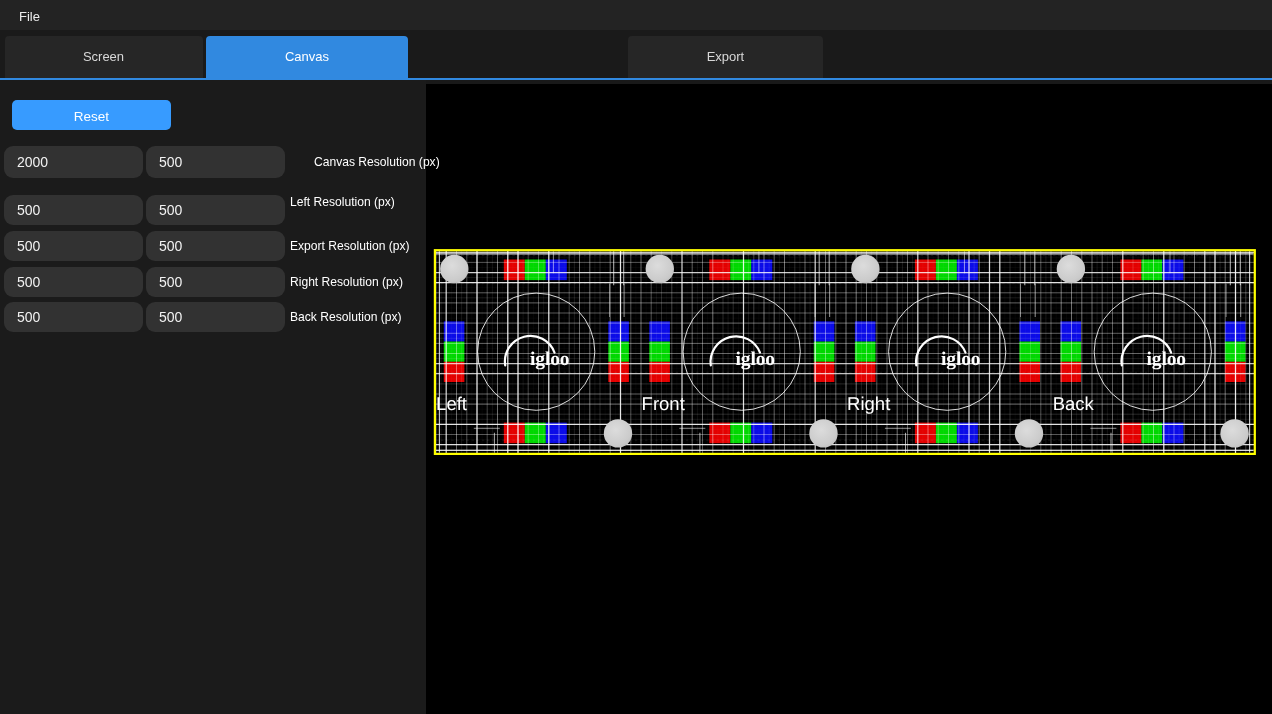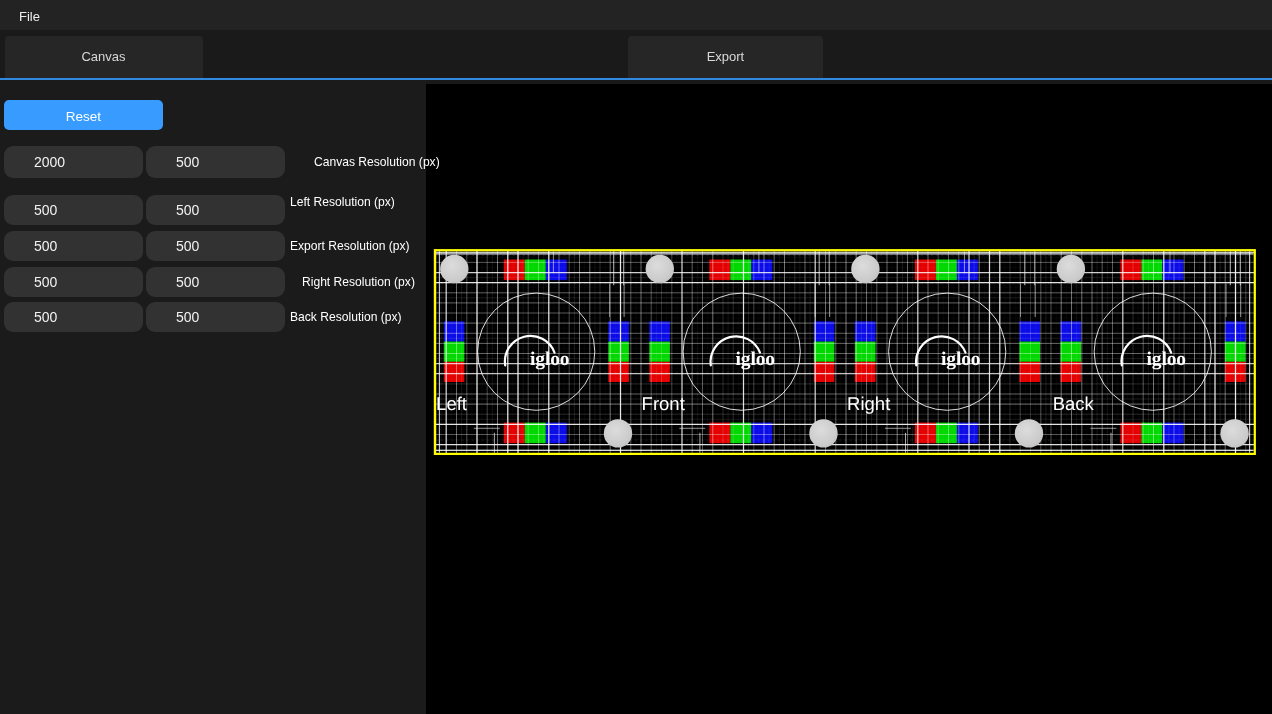--- a/index.html
+++ b/index.html
@@ -5,52 +5,53 @@
   font-family:"Liberation Sans", sans-serif; position:relative; }
 .topbar { position:absolute; left:0; top:0; width:1272px; height:30px; background:#232323; }
 .topbar span { position:absolute; left:19px; top:8.5px; font-size:13px; color:#ececec; }
 .tabzone { position:absolute; left:0; top:30px; width:1272px; height:47.5px; background:#1a1a1a; }
 .tab { position:absolute; top:5.5px; height:42px; background:#262626; color:#d8d8d8;
   font-size:13px; text-align:center; line-height:42px; border-radius:4px 4px 0 0; }
 .tab.active { background:#3189e0; color:#fff; }
 .underline { position:absolute; left:0; top:77.5px; width:1272px; height:2px; background:#3189e0; }
 .substrip { position:absolute; left:0; top:79.5px; width:1272px; height:4px; background:#191919; }
 .panel { position:absolute; left:0; top:79.5px; width:425.5px; height:634.5px; background:#1b1b1b; }
-.reset { position:absolute; left:4px; top:20.5px; width:159px; height:30px; background:#379bff;
+.reset { position:absolute; left:12px; top:20.5px; width:159px; height:30px; background:#379bff;
   border-radius:5px; color:#fff; font-size:13.5px; text-align:center; line-height:34px; }
 .field { position:absolute; background:#323232; border-radius:9px; color:#f2f2f2;
-  font-size:14px; padding-left:30px; }
+  font-size:14px; padding-left:13px; }
 .rowlabel { position:absolute; color:#fff; font-size:12.1px; white-space:nowrap; }
 svg text { text-rendering: geometricPrecision; }
 .topbar span, .tab, .reset, .field, .rowlabel { filter: blur(0.3px); }
 </style></head>
 <body>
 <div class="topbar">
     <span>File</span>
   </div>
 <div class="tabzone">
-    <div class="tab" style="left:4.5px;width:198px;">Canvas</div>
+    <div class="tab" style="left:4.5px;width:198px;">Screen</div>
+    <div class="tab active" style="left:206px;width:202px;">Canvas</div>
     <div class="tab" style="left:627.8px;width:195.3px;">Export</div>
   </div>
 <div class="underline"></div>
 <div class="substrip"></div>
 <div class="panel">
   <div class="reset">Reset</div>
   <div class="field" style="left:4px;top:66.0px;width:138.5px;height:32px;line-height:32px;">2000</div>
   <div class="field" style="left:146px;top:66.0px;width:138.5px;height:32px;line-height:32px;">500</div>
   <div class="rowlabel" style="left:290px;top:66.0px;height:32px;line-height:32px;margin-left:24px;">Canvas Resolution (px)</div>
   <div class="field" style="left:4px;top:115.5px;width:138.5px;height:30px;line-height:30px;">500</div>
   <div class="field" style="left:146px;top:115.5px;width:138.5px;height:30px;line-height:30px;">500</div>
   <div class="rowlabel" style="left:290px;top:107px;height:30px;line-height:30px;">Left Resolution (px)</div>
   <div class="field" style="left:4px;top:151.5px;width:138.5px;height:30px;line-height:30px;">500</div>
   <div class="field" style="left:146px;top:151.5px;width:138.5px;height:30px;line-height:30px;">500</div>
   <div class="rowlabel" style="left:290px;top:151.5px;height:30px;line-height:30px;">Export Resolution (px)</div>
   <div class="field" style="left:4px;top:187.0px;width:138.5px;height:30px;line-height:30px;">500</div>
   <div class="field" style="left:146px;top:187.0px;width:138.5px;height:30px;line-height:30px;">500</div>
-  <div class="rowlabel" style="left:290px;top:187.0px;height:30px;line-height:30px;margin-left:12px;">Right Resolution (px)</div>
+  <div class="rowlabel" style="left:290px;top:187.0px;height:30px;line-height:30px;">Right Resolution (px)</div>
   <div class="field" style="left:4px;top:222.0px;width:138.5px;height:30px;line-height:30px;">500</div>
   <div class="field" style="left:146px;top:222.0px;width:138.5px;height:30px;line-height:30px;">500</div>
   <div class="rowlabel" style="left:290px;top:222.0px;height:30px;line-height:30px;">Back Resolution (px)</div>
 </div>
 <svg width="1272" height="714" viewBox="0 0 1272 714" style="position:absolute;left:0;top:0;">
 <defs>
       <radialGradient id="ball" cx="42%" cy="38%" r="75%">
         <stop offset="0%" stop-color="#dcdcdc"></stop>
         <stop offset="70%" stop-color="#cbcbcb"></stop>
         <stop offset="100%" stop-color="#bbb"></stop>

